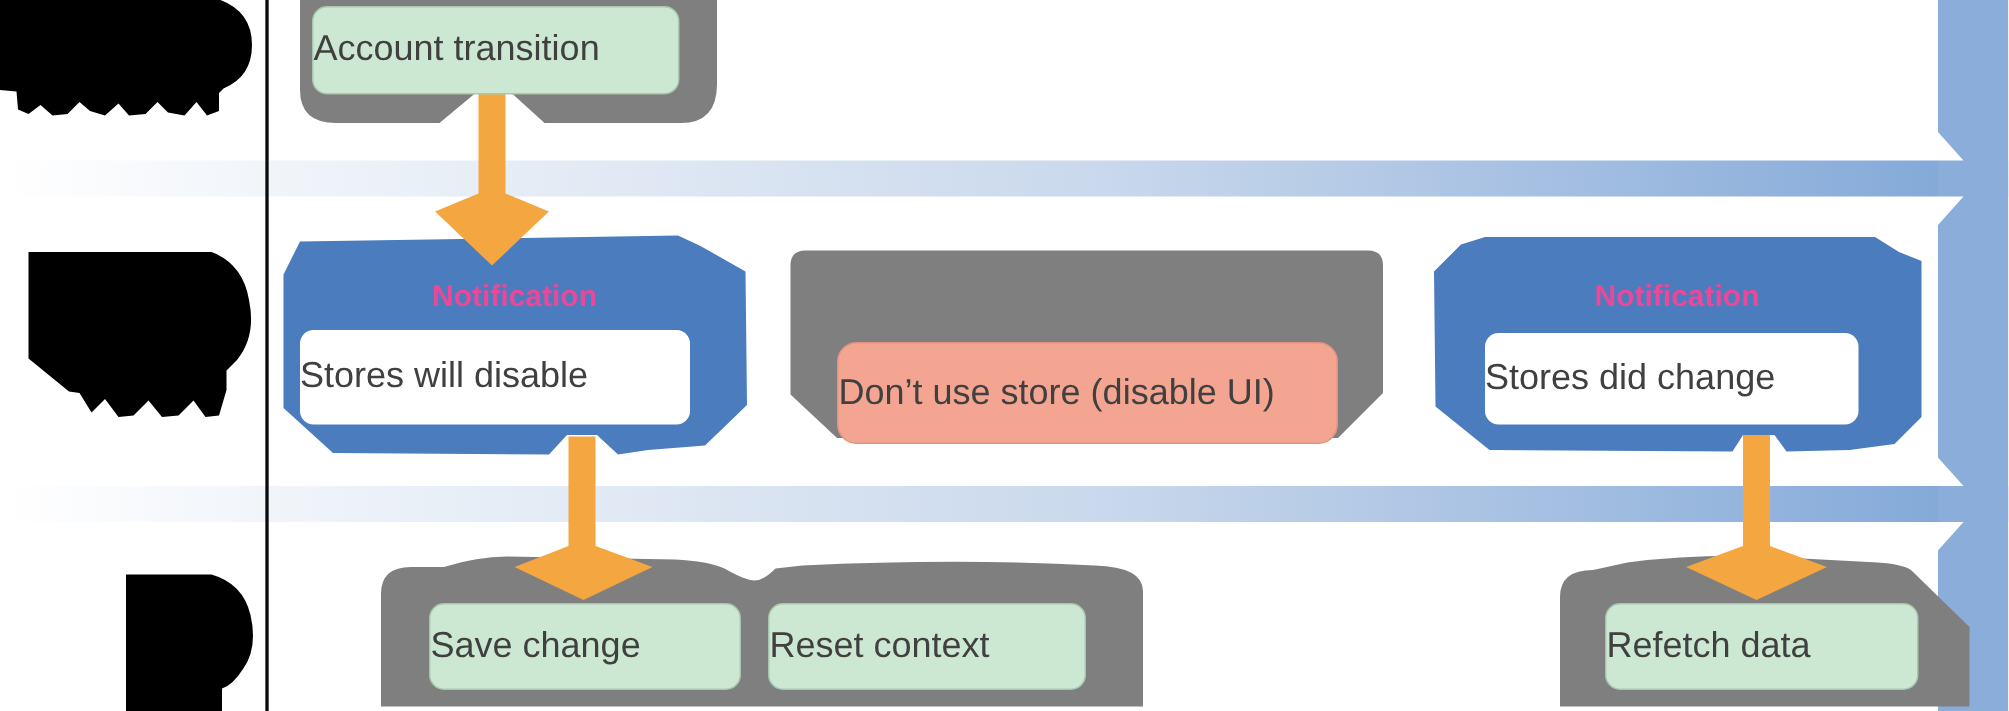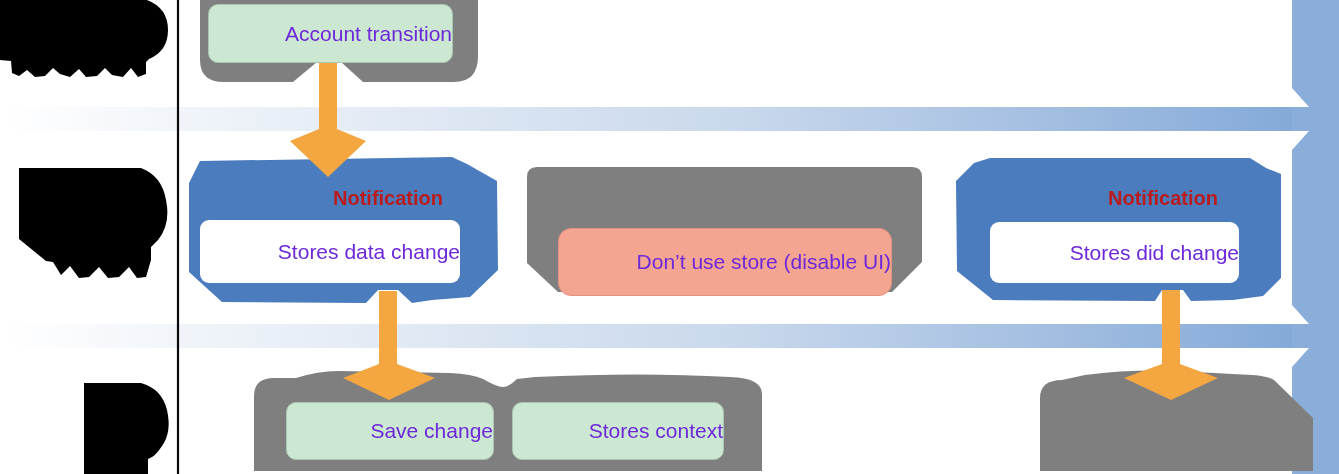--- a/index.html
+++ b/index.html
@@ -2,39 +2,39 @@
 <html><head>
 <meta charset="utf-8">
 <style>
   html,body{margin:0;padding:0;background:#fff;}
   #stage{
     position:relative;width:1339px;height:474px;overflow:hidden;background:#fff;
     font-family:"Liberation Sans", sans-serif;
   }
   #shapes{position:absolute;left:0;top:0;width:1339px;height:474px;}
   .label-box{
-    position:absolute;display:flex;align-items:center;justify-content:flex-end;
-    color:#6d28d9;font-size:21px;line-height:1.1;text-align:center;white-space:nowrap;
+    position:absolute;display:flex;align-items:center;justify-content:flex-start;
+    color:#404040;font-size:24px;line-height:1.1;text-align:center;white-space:nowrap;
   }
   .green-box{
     background:#cde8d2;border:1.5px solid #a9c7b0;border-radius:10px;
   }
   .white-box{
     background:#ffffff;border-radius:9px;
   }
   .red-box{
     background:#f4a violet;
     margin-top:28px;
   }
   .red-box{
     background:#f4a592;border:1px solid #e2927f;border-radius:13px;
   }
   .notif-title{
     position:absolute;display:flex;align-items:center;justify-content:center;
-    color:#b91c1c;font-size:20px;font-weight:bold;white-space:nowrap;margin-left:45px;
+    color:#ec4899;font-size:20px;font-weight:bold;white-space:nowrap;
   }
 </style>
 </head>
 <body>
 
 <div id="stage">
 
   <svg id="shapes" width="1339" height="474" viewBox="0 0 1339 474" xmlns="http://www.w3.org/2000/svg">
     <defs>
       <linearGradient id="bandGrad" x1="0" y1="0" x2="1" y2="0">
@@ -75,34 +75,37 @@
   </svg>
 
   <div class="label-box green-box" style="left:208px;top:4px;width:243px;height:57px;">
     <span>Account transition</span>
   </div>
 
   <div class="notif-title" style="left:190px;top:184px;width:306px;height:28px;">
     <span>Notification</span>
   </div>
   <div class="label-box white-box" style="left:200px;top:220px;width:260px;height:63px;">
-    <span>Stores data change</span>
+    <span>Stores will disable</span>
   </div>
 
   <div class="label-box red-box" style="left:558px;top:200px;width:332px;height:66px;">
     <span>Don’t use store (disable UI)</span>
   </div>
 
   <div class="notif-title" style="left:956px;top:184px;width:324px;height:28px;">
     <span>Notification</span>
   </div>
   <div class="label-box white-box" style="left:990px;top:222px;width:249px;height:61px;">
     <span>Stores did change</span>
   </div>
 
   <div class="label-box green-box" style="left:286px;top:402px;width:206px;height:56px;">
     <span>Save change</span>
   </div>
   <div class="label-box green-box" style="left:512px;top:402px;width:210px;height:56px;">
-    <span>Stores context</span>
+    <span>Reset context</span>
+  </div>
+  <div class="label-box green-box" style="left:1070px;top:402px;width:207px;height:56px;">
+    <span>Refetch data</span>
   </div>
 
 </div>
 
 </body></html>

